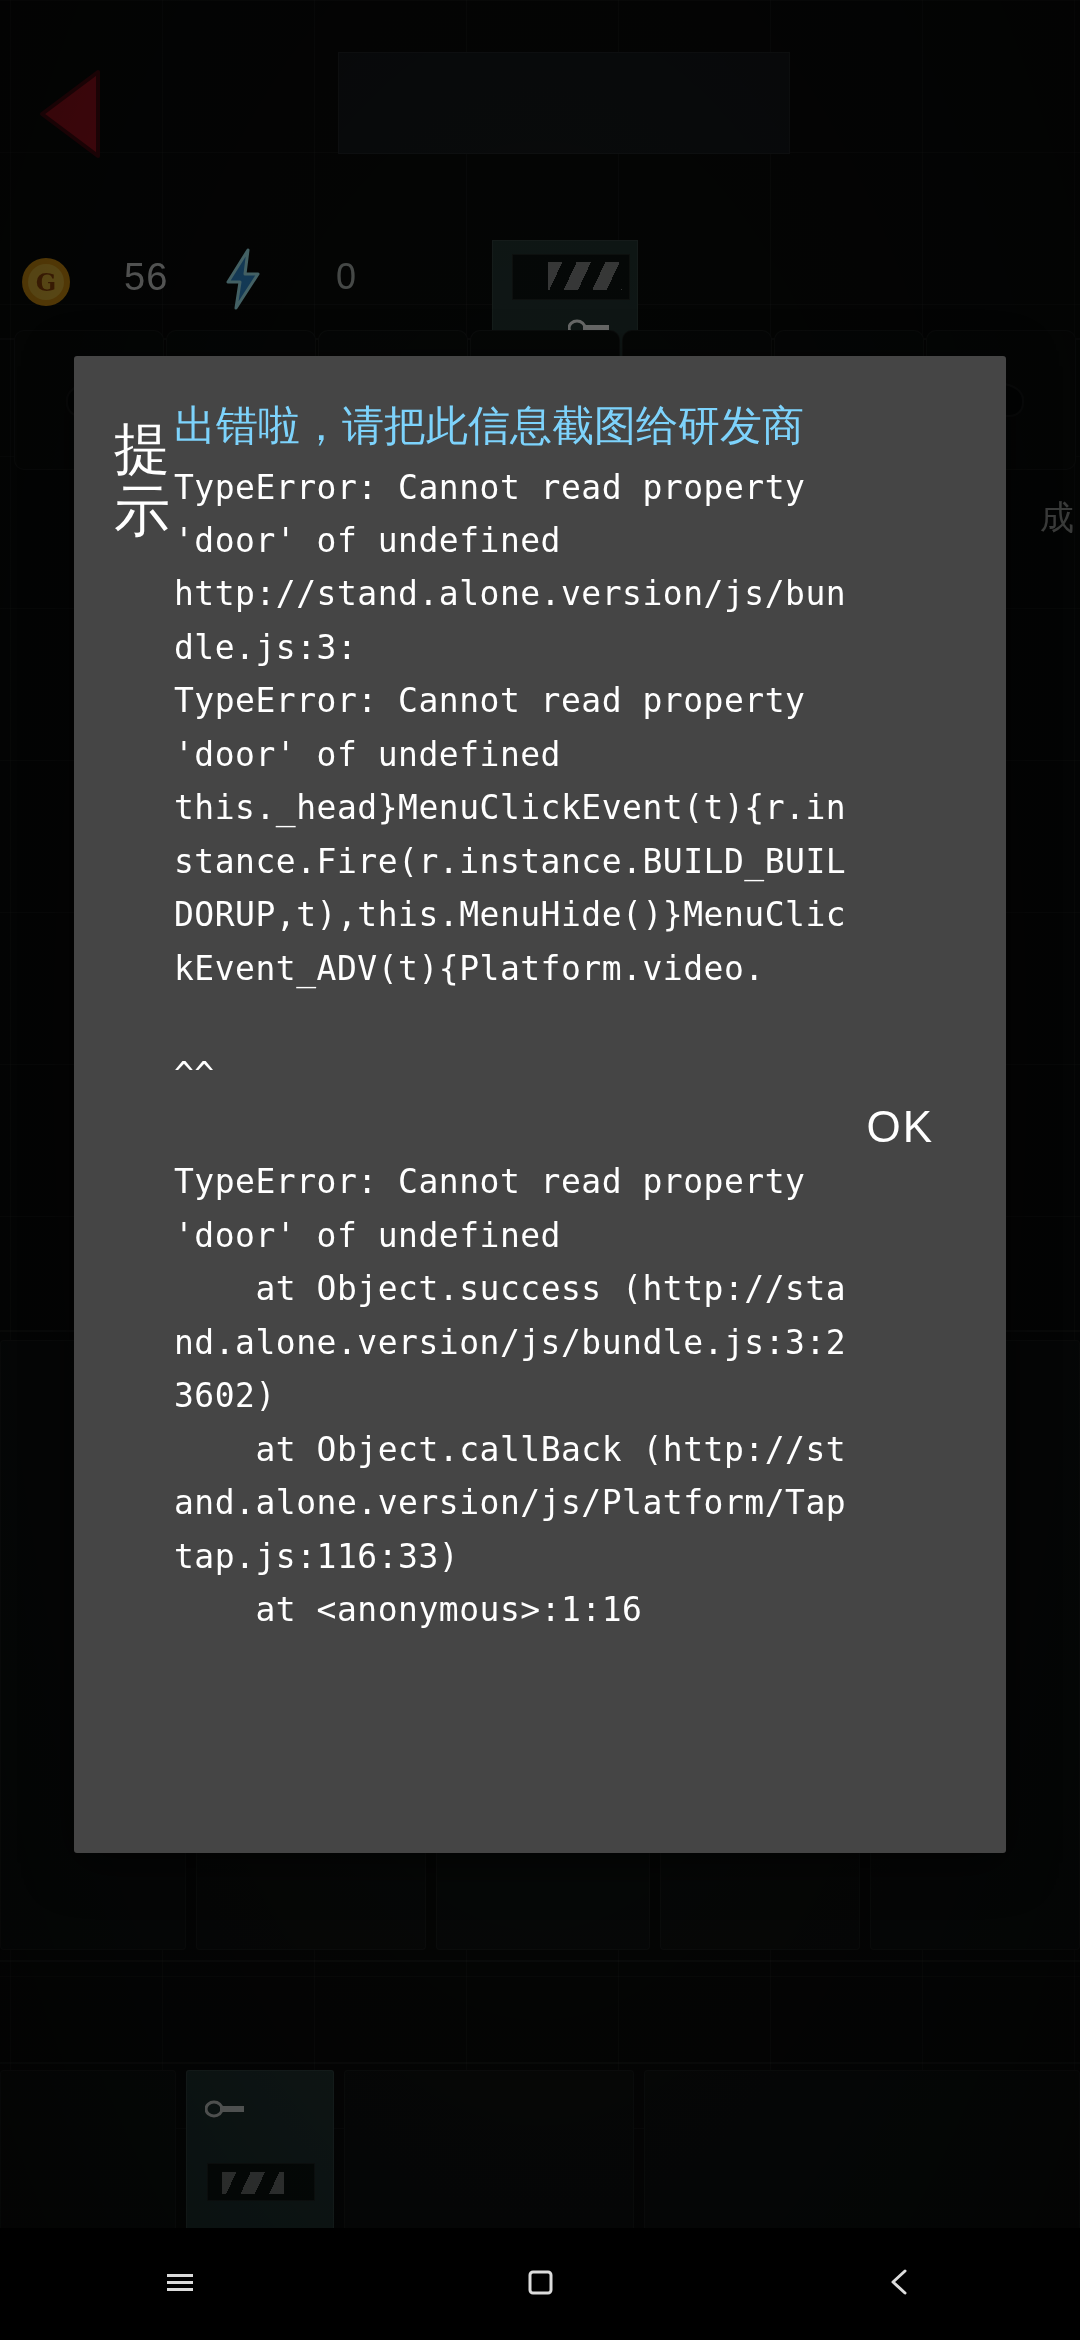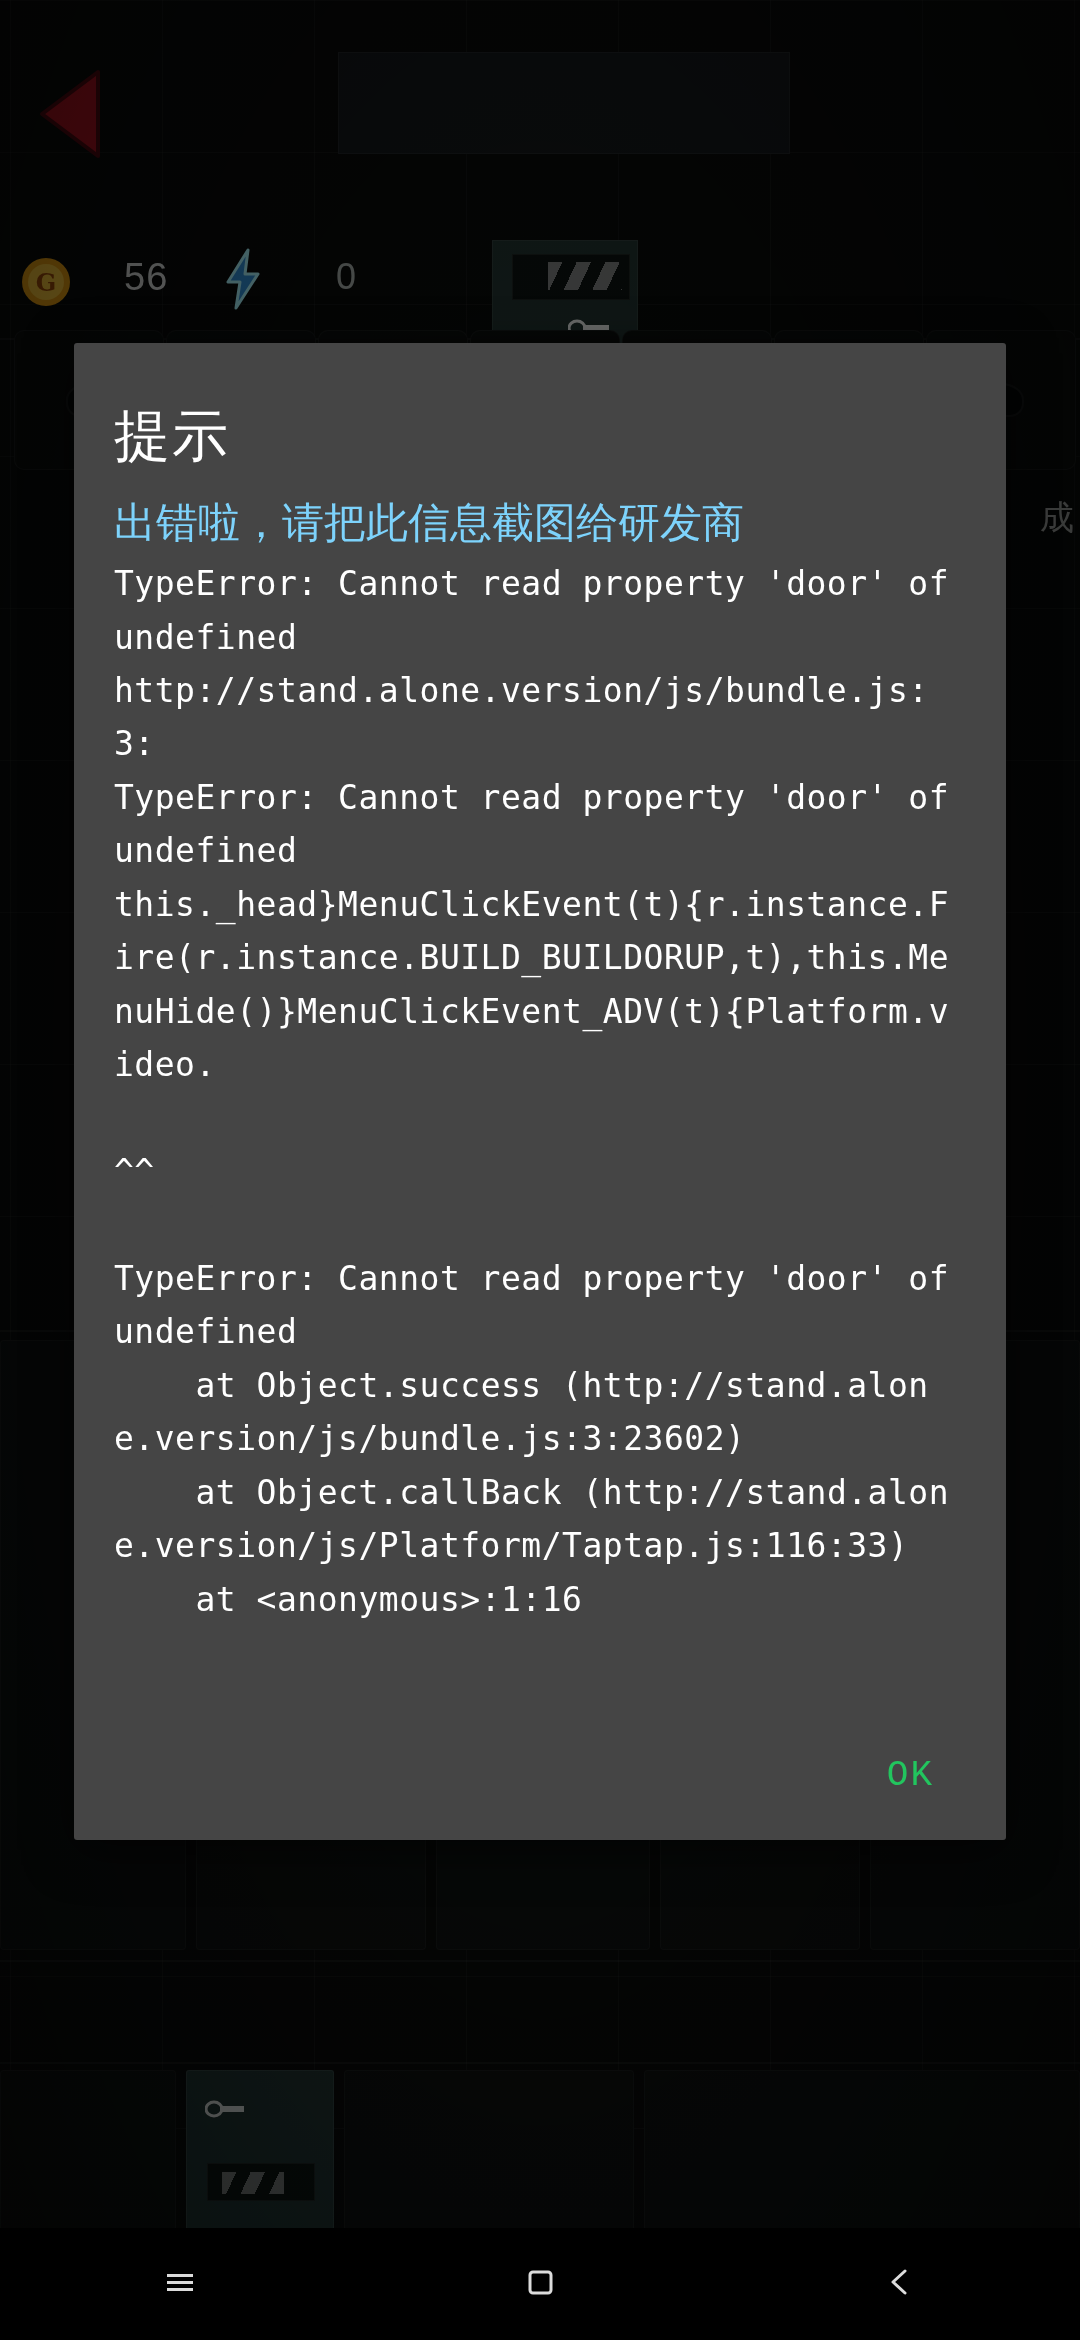--- a/index.html
+++ b/index.html
@@ -151,28 +151,28 @@
 
   
   #dialog-scrim {
     position: absolute; inset: 0;
     background: rgba(0,0,0,0.38);
   }
 
   
   #error-dialog {
     position: absolute;
-    left: 74px; top: 343px;
+    left: 74px; top: 356px;
     width: 932px;
     min-height: 1497px;
     background: #454545;
     border-radius: 3px;
     box-shadow: 0 10px 48px rgba(0,0,0,0.6);
     padding: 44px 38px 26px 38px;
-    display: flex; flex-direction: column;
+    display: flex; 
   }
 
   #dialog-title {
     color: #ffffff;
     font-size: 56px;
     font-weight: 400;
     font-family: "DejaVu Sans", sans-serif;
     line-height: 1.1;
     margin: 18px 0 30px 2px;
     letter-spacing: 2px;
@@ -202,25 +202,25 @@
     margin-left: 2px;
   }
 
   #dialog-actions {
     display: flex;
     justify-content: flex-end;
     align-items: center;
     padding: 34px 20px 8px 0;
   }
   #ok-button {
-    color: #22c55e;
+    color: #ffffff;
     background: transparent;
     border: none;
-    font-size: 36px;
-    font-family: Liberation Mono, monospace;
+    font-size: 44px;
+    font-family: Liberation Sans, sans-serif;
     letter-spacing: 2px;
     cursor: pointer;
     padding: 10px 14px;
   }
 
   
   #nav-bar {
     position: absolute;
     left: 0; bottom: 0;
     width: 1080px; height: 112px;

